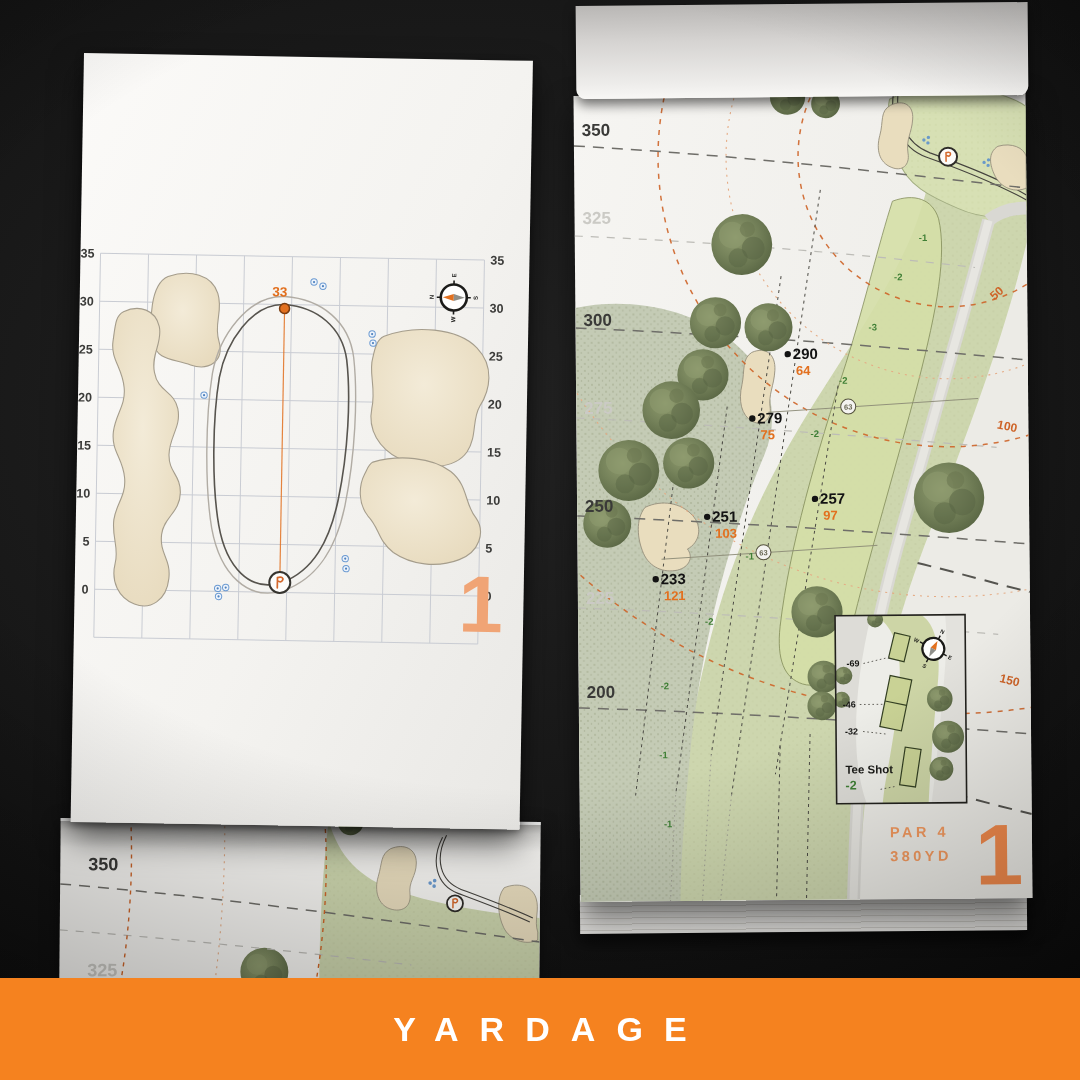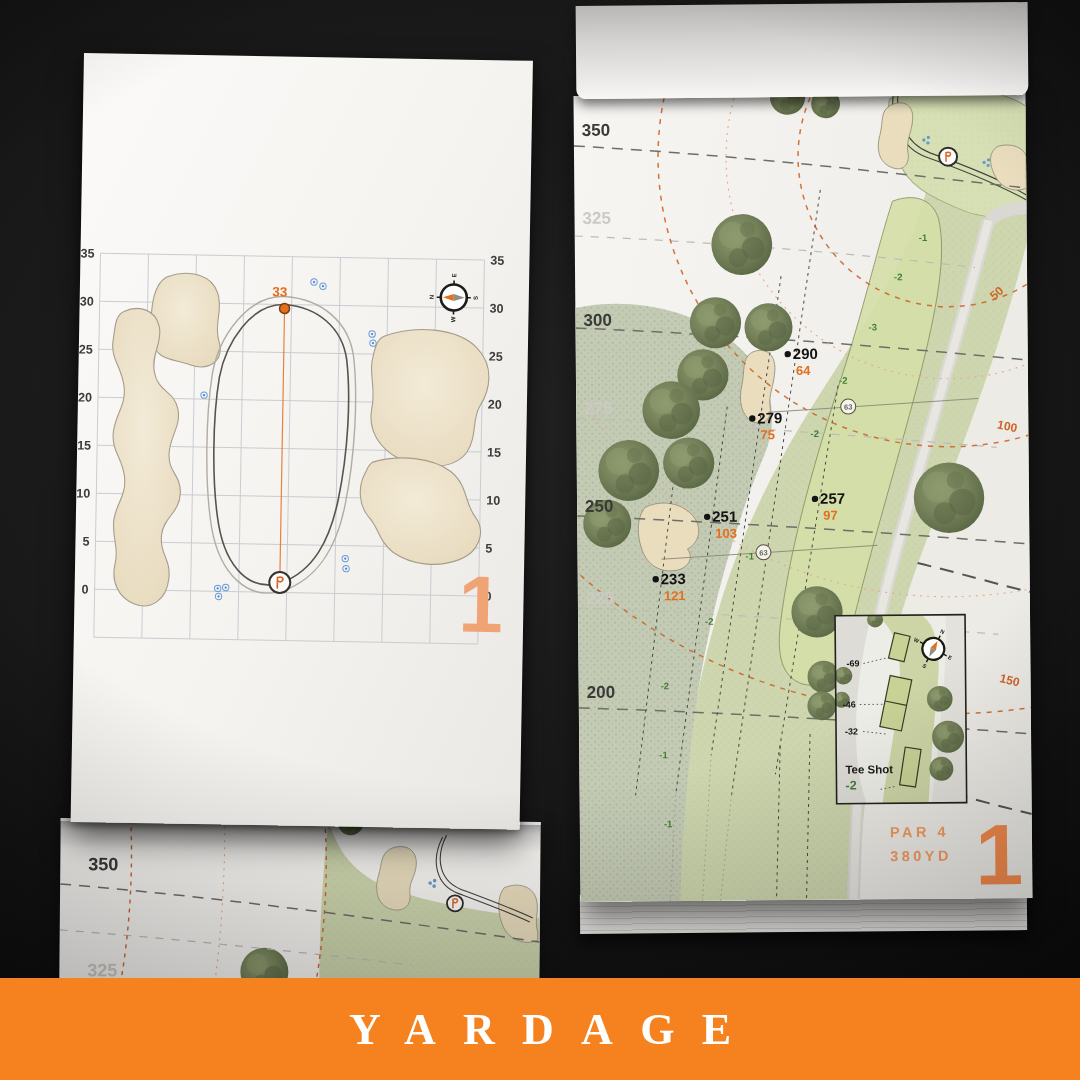--- a/index.html
+++ b/index.html
@@ -28,21 +28,21 @@
     transform:rotate(-.5deg);
     background:linear-gradient(100deg,#f6f5f2,#efeeea 70%,#e8e7e3);
     box-shadow:0 14px 30px rgba(0,0,0,.55);overflow:hidden;}
   .right-stack{position:absolute;left:580px;top:893px;width:447px;height:39px;z-index:3;
     transform:rotate(-.5deg);
     background:repeating-linear-gradient(180deg,#f2f1ee 0 5px,#d8d6d1 5px 6px);
     box-shadow:0 8px 16px rgba(0,0,0,.6);}
 
   .banner{position:absolute;left:0;top:978px;width:1080px;height:102px;z-index:8;
     display:flex;align-items:center;justify-content:center;}
-  .banner span{color:#fff;font-size:44px;font-weight:bold;letter-spacing:.62em;margin-right:-.62em;font-family:Liberation Serif, serif;}
+  .banner span{color:#fff;font-size:34px;font-weight:bold;letter-spacing:.62em;margin-right:-.62em;}
 
   .vignette{position:absolute;left:0;top:0;width:1080px;height:978px;z-index:7;pointer-events:none;
     background:radial-gradient(120% 90% at 48% 40%, rgba(0,0,0,0) 45%, rgba(0,0,0,.26) 78%, rgba(0,0,0,.5) 100%);}
 </style>
 </head>
 <body>
 
 <div id="stage">
 
   <div class="left-under">

